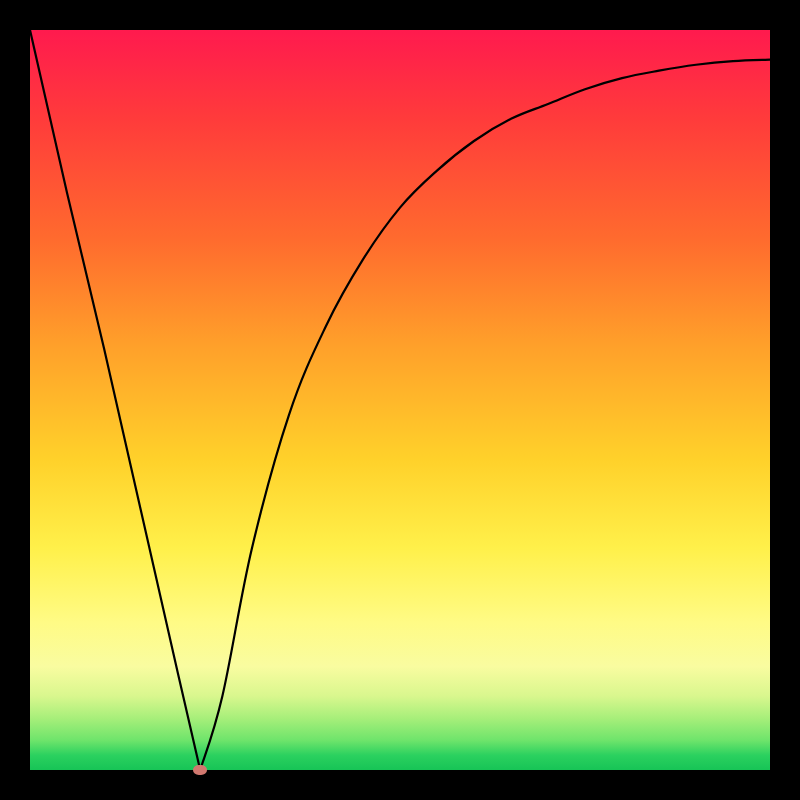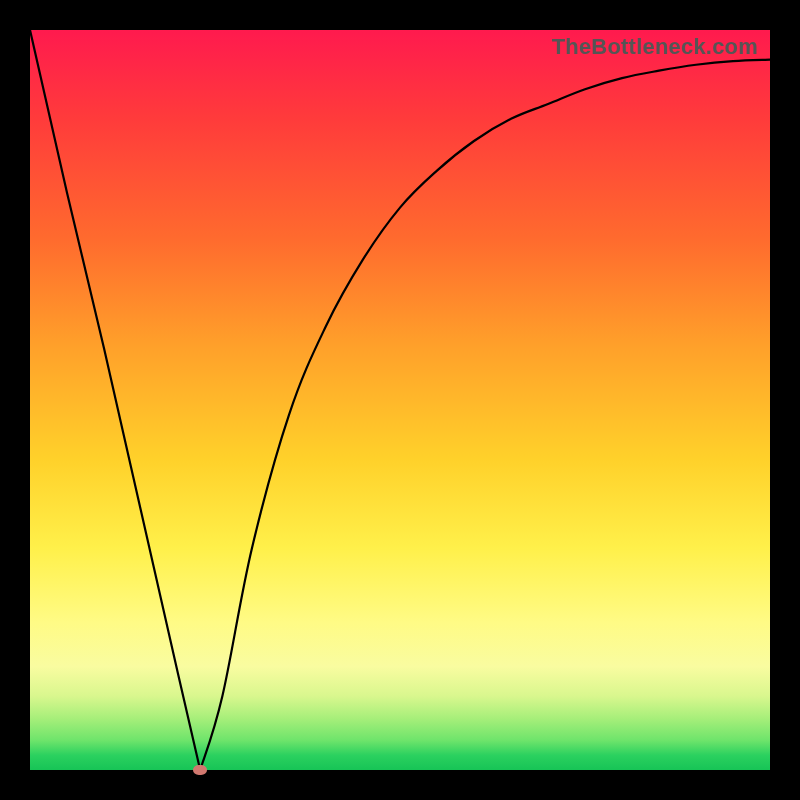--- a/index.html
+++ b/index.html
@@ -67,21 +67,20 @@
     transform: translate(-50%, -50%);
   }
 </style>
 </head>
 <body>
 
 <div class="frame">
 
   <div class="plot">
 
-    <span class="attrib">TheBottleneck.com</span>
 
     <svg class="curve" viewBox="0 0 740 740" preserveAspectRatio="none">
       <path id="curve-path" d="M0.00 0.00 L37.00 162.80 L74.00 318.20 L111.00 481.00 L148.00 643.80 L170.20 740.00 M 170.20 740.00 C 174.20 726.68, 183.08 705.96, 192.40 666.00 C 201.72 626.04, 210.01 568.62, 222.00 518.00 C 233.99 467.38, 245.68 424.76, 259.00 384.80 C 272.32 344.84, 282.68 323.97, 296.00 296.00 C 309.32 268.03, 319.68 250.71, 333.00 229.40 C 346.32 208.09, 356.68 193.58, 370.00 177.60 C 383.32 161.62, 393.68 152.59, 407.00 140.60 C 420.32 128.61, 430.68 120.32, 444.00 111.00 C 457.32 101.68, 467.68 95.46, 481.00 88.80 C 494.32 82.14, 504.68 79.33, 518.00 74.00 C 531.32 68.67, 541.68 63.86, 555.00 59.20 C 568.32 54.54, 578.68 51.43, 592.00 48.10 C 605.32 44.77, 615.68 43.10, 629.00 40.70 C 642.32 38.30, 652.68 36.51, 666.00 34.78 C 679.32 33.05, 689.68 32.01, 703.00 31.08 C 716.32 30.15, 733.34 29.87, 740.00 29.60" fill="none" stroke-width="2.2" stroke="#000000"></path>
     </svg>
 
     <div class="marker" id="marker" style="background: rgb(209, 120, 111); left: 170.2px; top: 740px;"></div>
 
   </div>
 
 </div>

